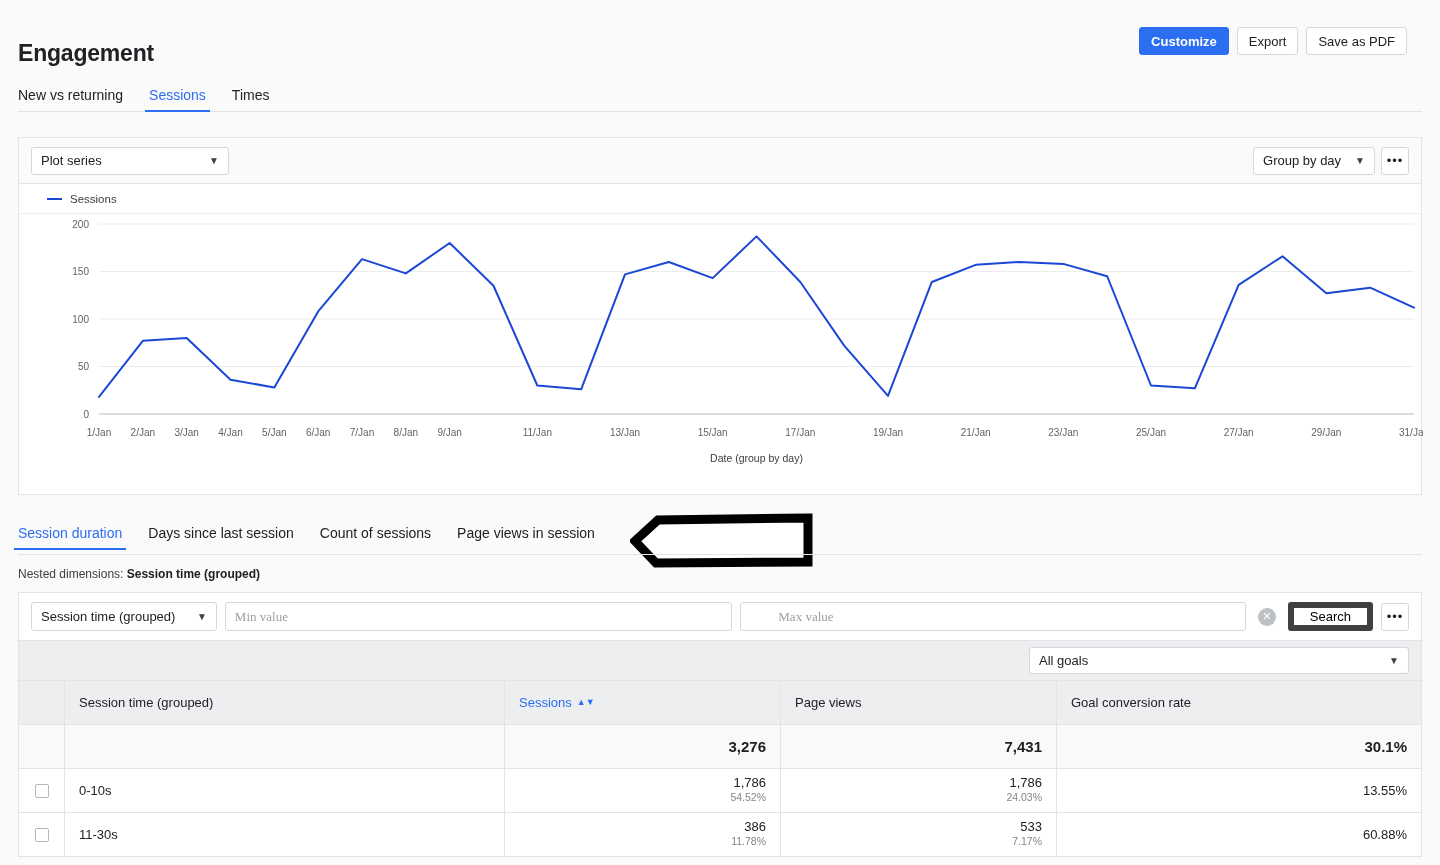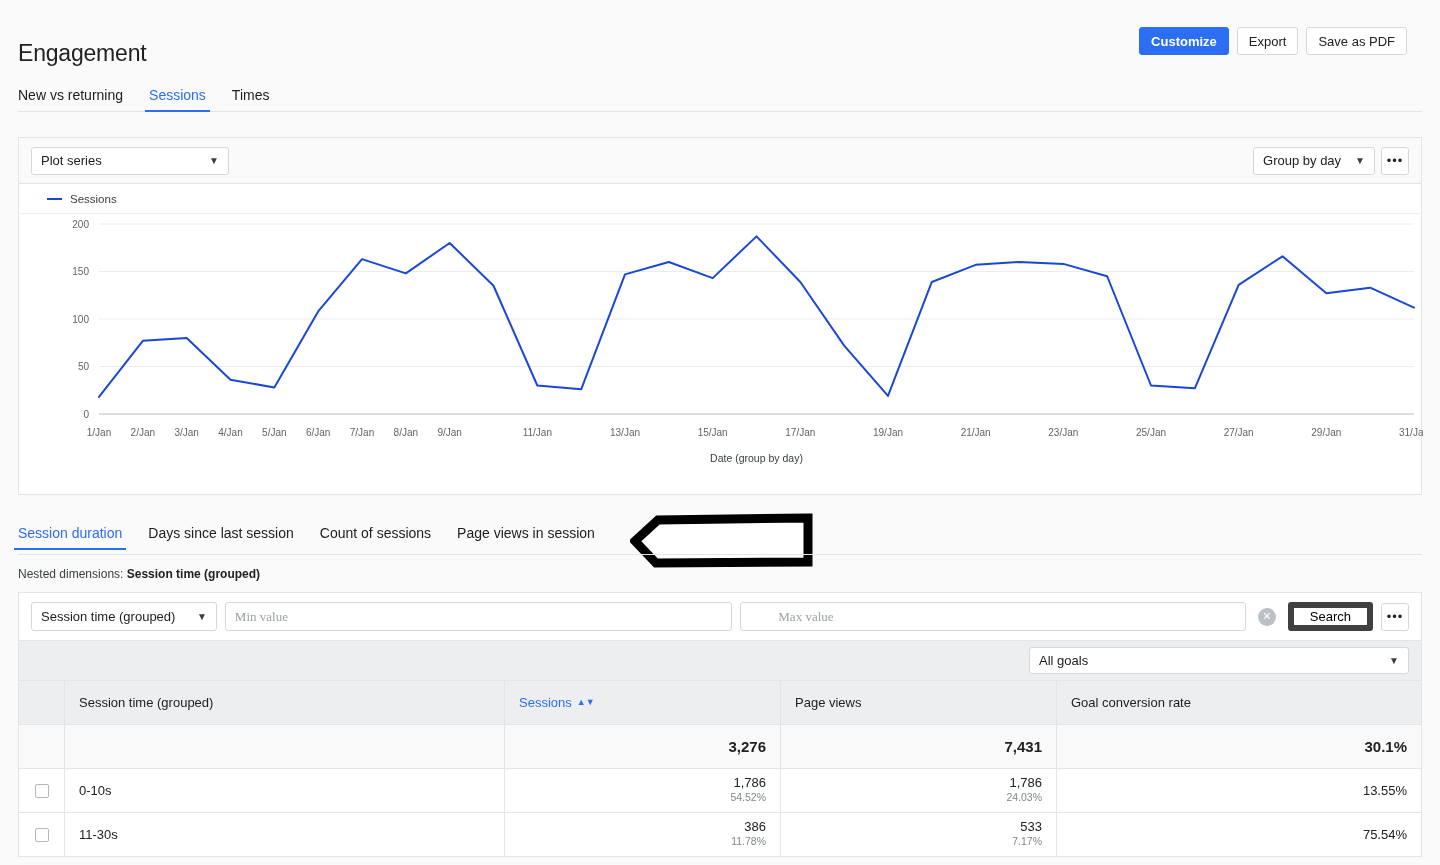--- a/index.html
+++ b/index.html
@@ -14,21 +14,21 @@
   
   .page-header {
     position: relative;
     height: 78px;
     padding: 0 18px;
     display: flex;
     align-items: center;
   }
   .page-title {
     font-size: 23px;
-    font-weight: normal;
+    font-weight: bold;
     letter-spacing: -0.2px;
     margin-top: 28px;
   }
   .header-actions {
     position: absolute;
     right: 33px;
     top: 27px;
     display: flex;
     gap: 8px;
   }
@@ -476,16 +476,16 @@
       </td>
       <td class="col-dim">11-30s</td>
       <td class="col-num">
         <div class="cell-main">386</div>
         <div class="cell-sub">11.78%</div>
       </td>
       <td class="col-num">
         <div class="cell-main">533</div>
         <div class="cell-sub">7.17%</div>
       </td>
-      <td class="col-rate">75.54%</td>
+      <td class="col-rate">60.88%</td>
     </tr>
   </tbody>
 </table>
 
 </body></html>

